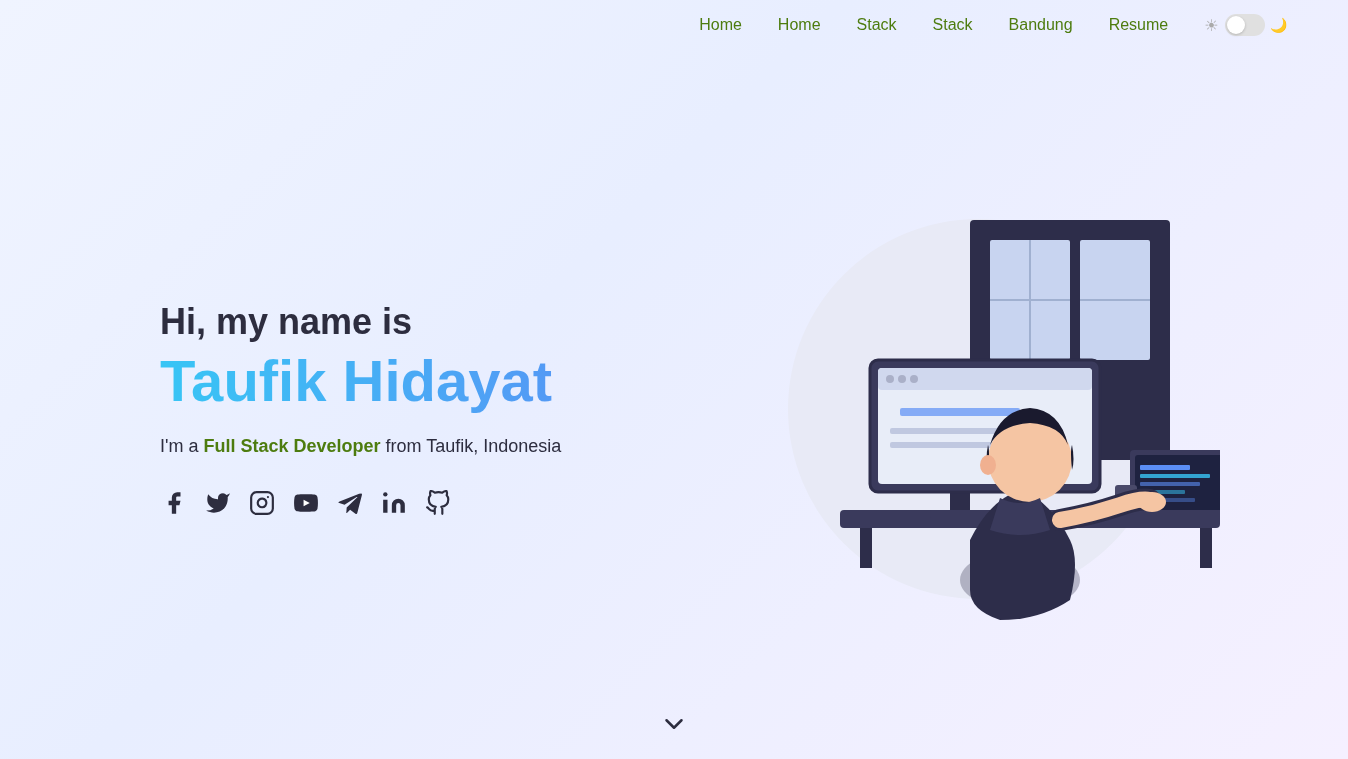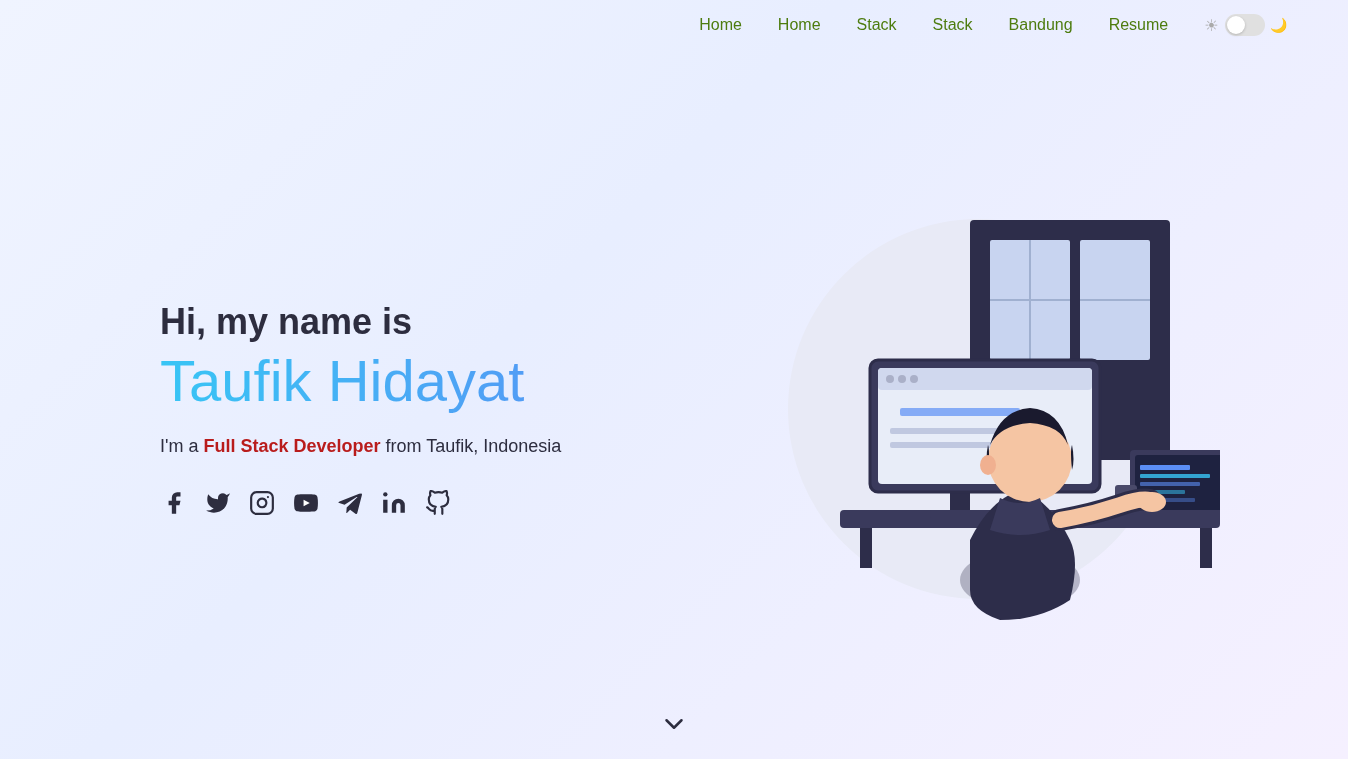--- a/index.html
+++ b/index.html
@@ -69,35 +69,35 @@
     }
     .hero-intro {
       font-size: 36px;
       font-weight: 600;
       color: #2d2d3f;
       line-height: 1.3;
       margin-top: 36px;
     }
     .hero-name {
       font-size: 58px;
-      font-weight: 400;
+      font-weight: 700;
       background: linear-gradient(90deg, #38c5f5, #5b8ef5);
       -webkit-background-clip: text;
       -webkit-text-fill-color: transparent;
       background-clip: text;
       line-height: 1.2;
       margin-bottom: 16px;
     }
     .hero-sub {
       font-size: 18px;
       color: #2d2d3f;
       line-height: 1.6;
     }
     .hero-sub .highlight {
-      color: #b91c1c;
+      color: #4d7c0f;
       font-weight: 600;
     }
     .social-icons {
       display: flex;
       gap: 16px;
       margin-top: 28px;
       align-items: center;
     }
     .social-icon {
       width: 28px;

